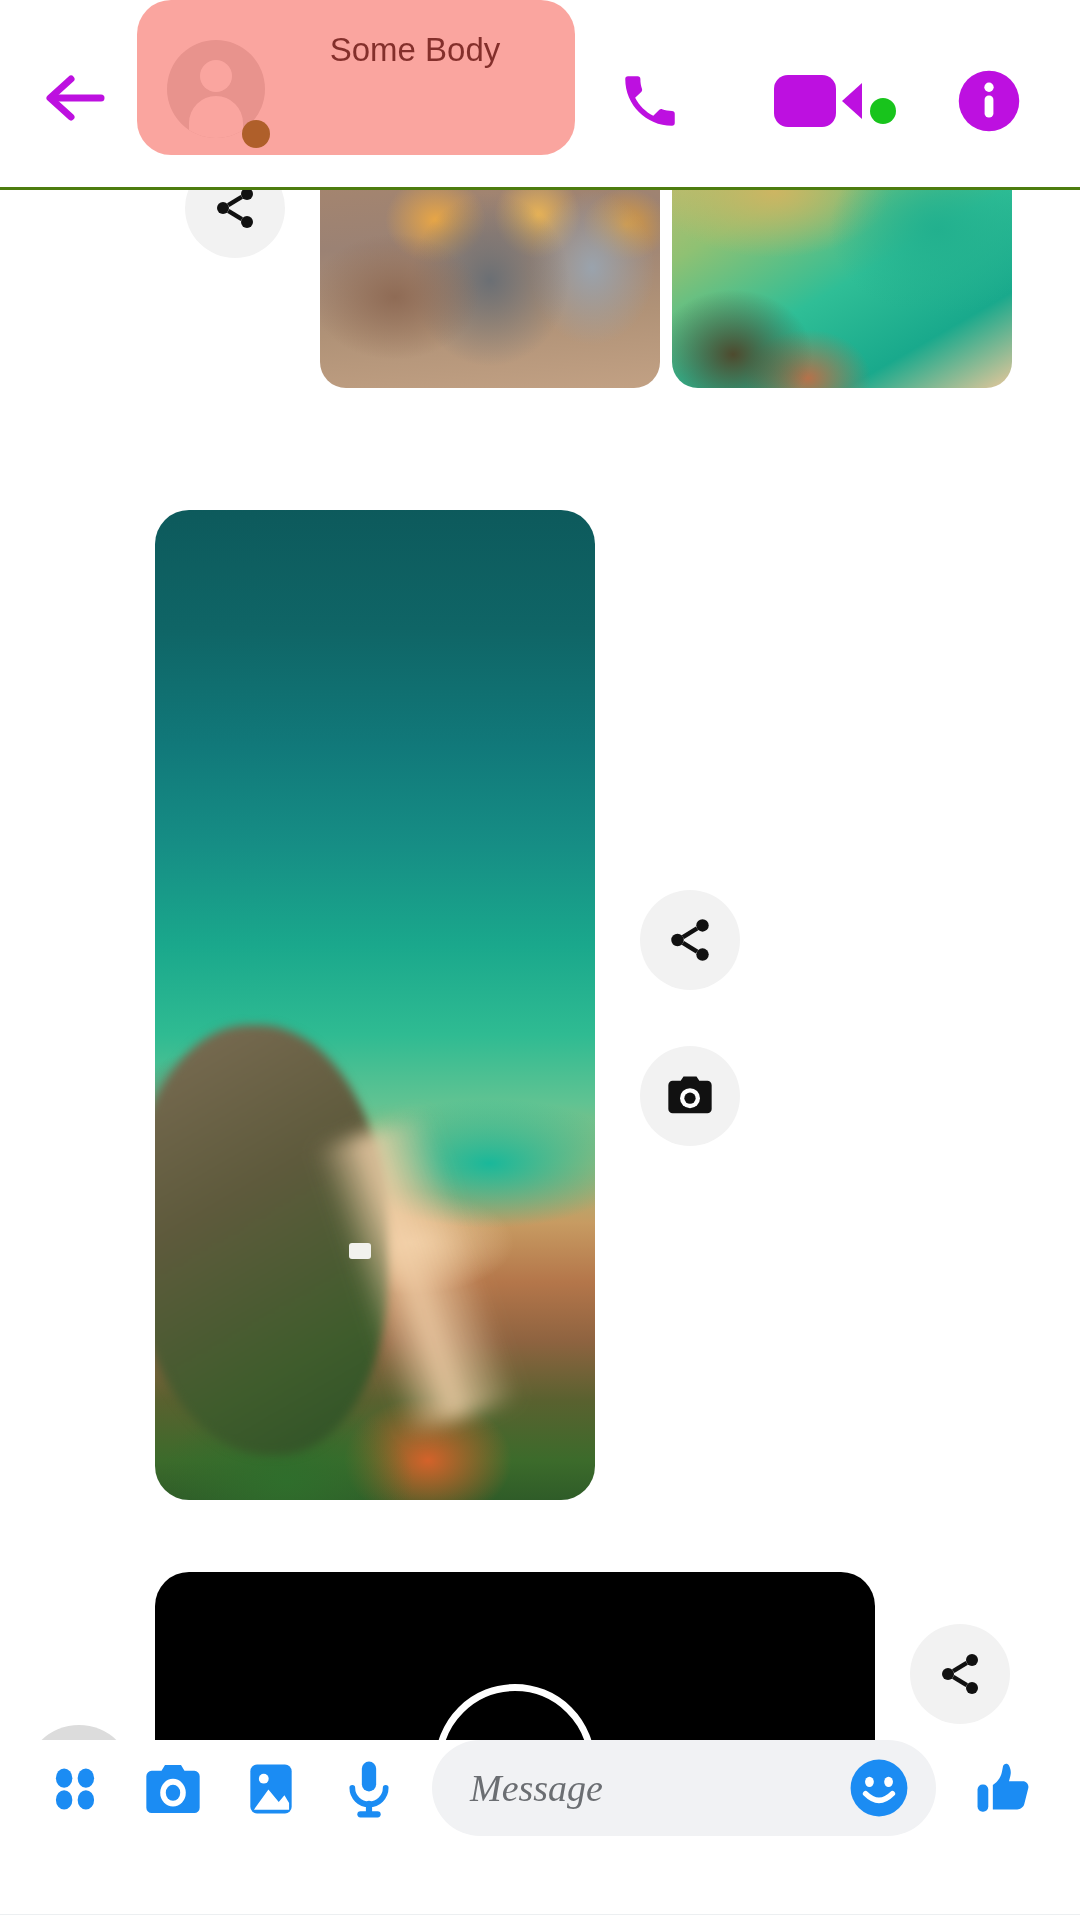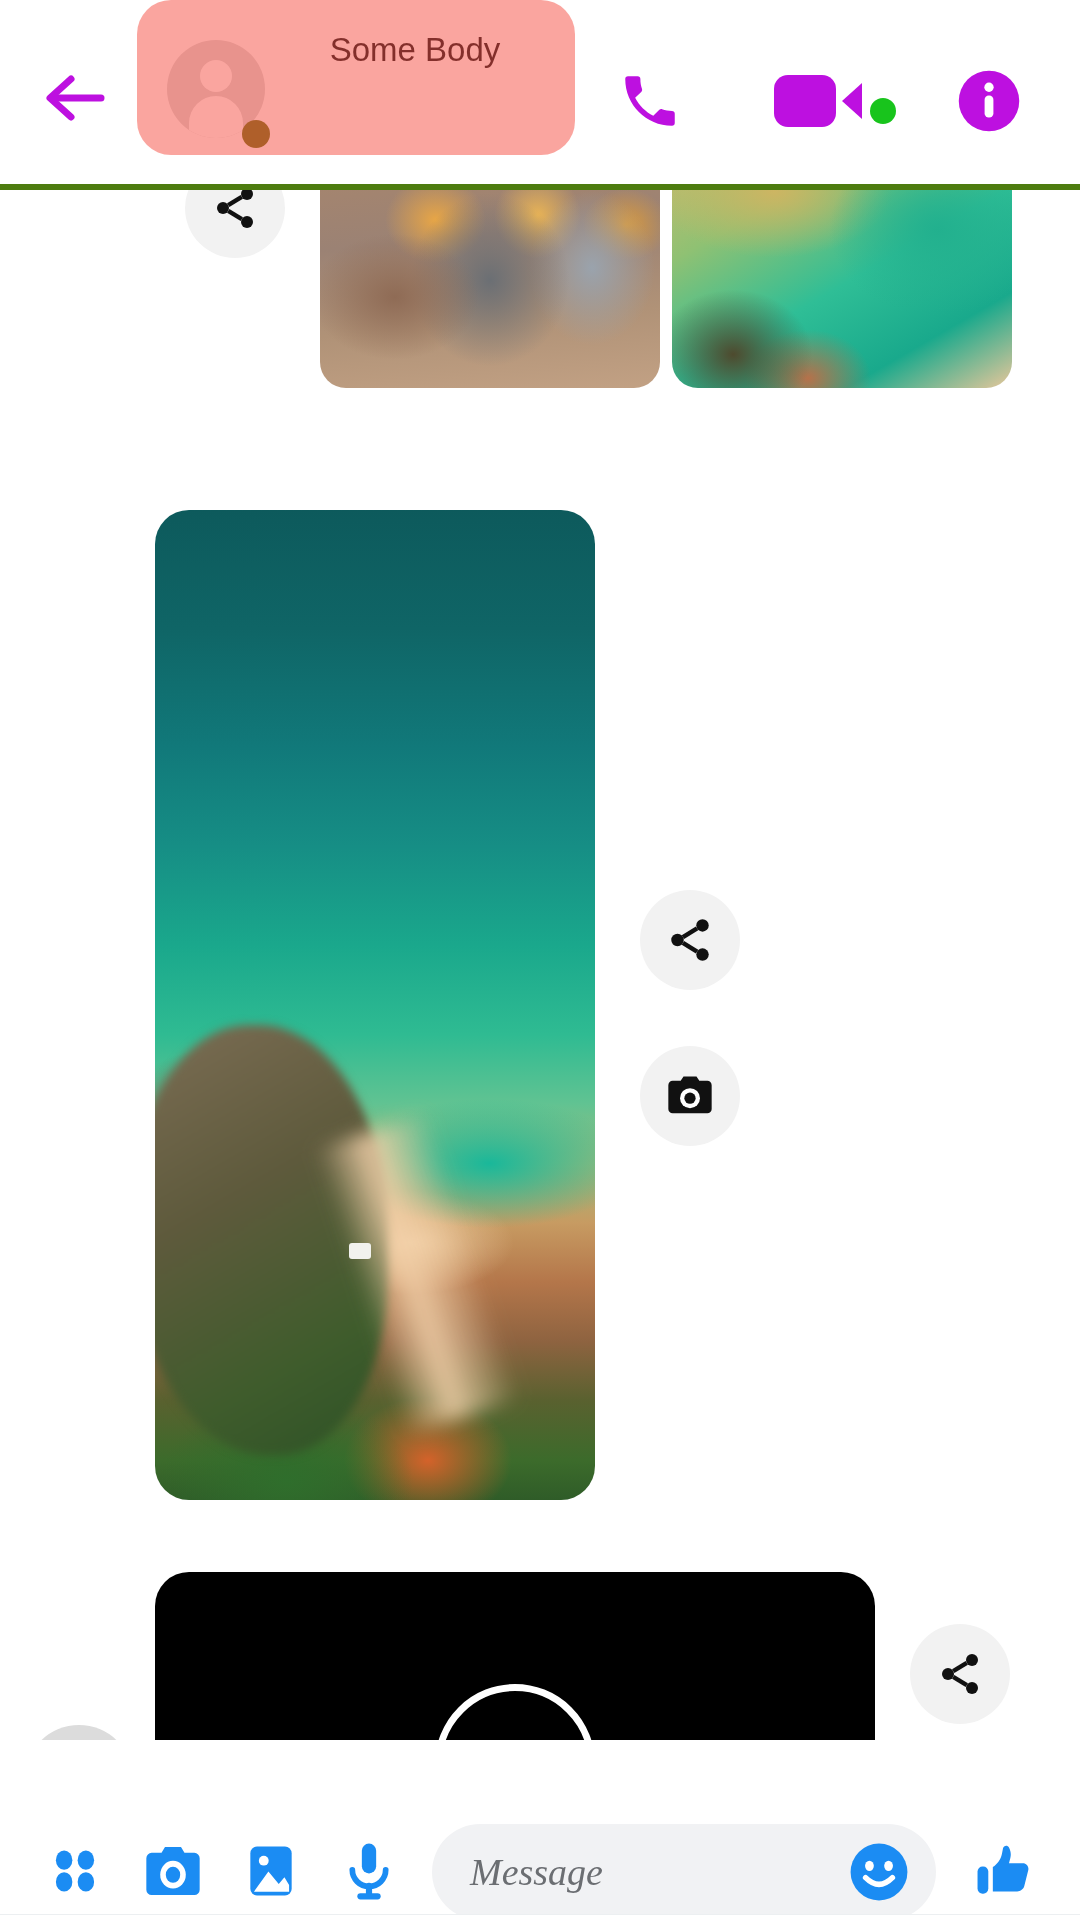--- a/index.html
+++ b/index.html
@@ -18,21 +18,21 @@
     overflow: hidden;
   }
 
   
   .header {
     position: absolute;
     top: 0; left: 0;
     width: 1080px;
     height: 190px;
     background: #ffffff;
-    border-bottom: 6px solid #4d7c0f;
+    border-bottom: 3px solid #4d7c0f;
     z-index: 40;
   }
   .back-btn {
     position: absolute;
     left: 40px; top: 70px;
     width: 72px; height: 56px;
     display: flex; align-items: center; justify-content: center;
   }
   .back-btn svg { display: block; }
 
@@ -299,21 +299,21 @@
   }
 
   
   .composer {
     position: absolute;
     left: 0; bottom: 0;
     width: 1080px; height: 180px;
     background: #ffffff;
     z-index: 60;
     display: flex;
-    align-items: flex-end;
+    align-items: flex-start;
   }
   .comp-icon {
     width: 98px; height: 98px;
     display: flex; align-items: center; justify-content: center;
     flex: 0 0 auto;
   }
   .comp-icon.first { margin-left: 26px; }
   .msg-field {
     position: relative;
     flex: 1 1 auto;

